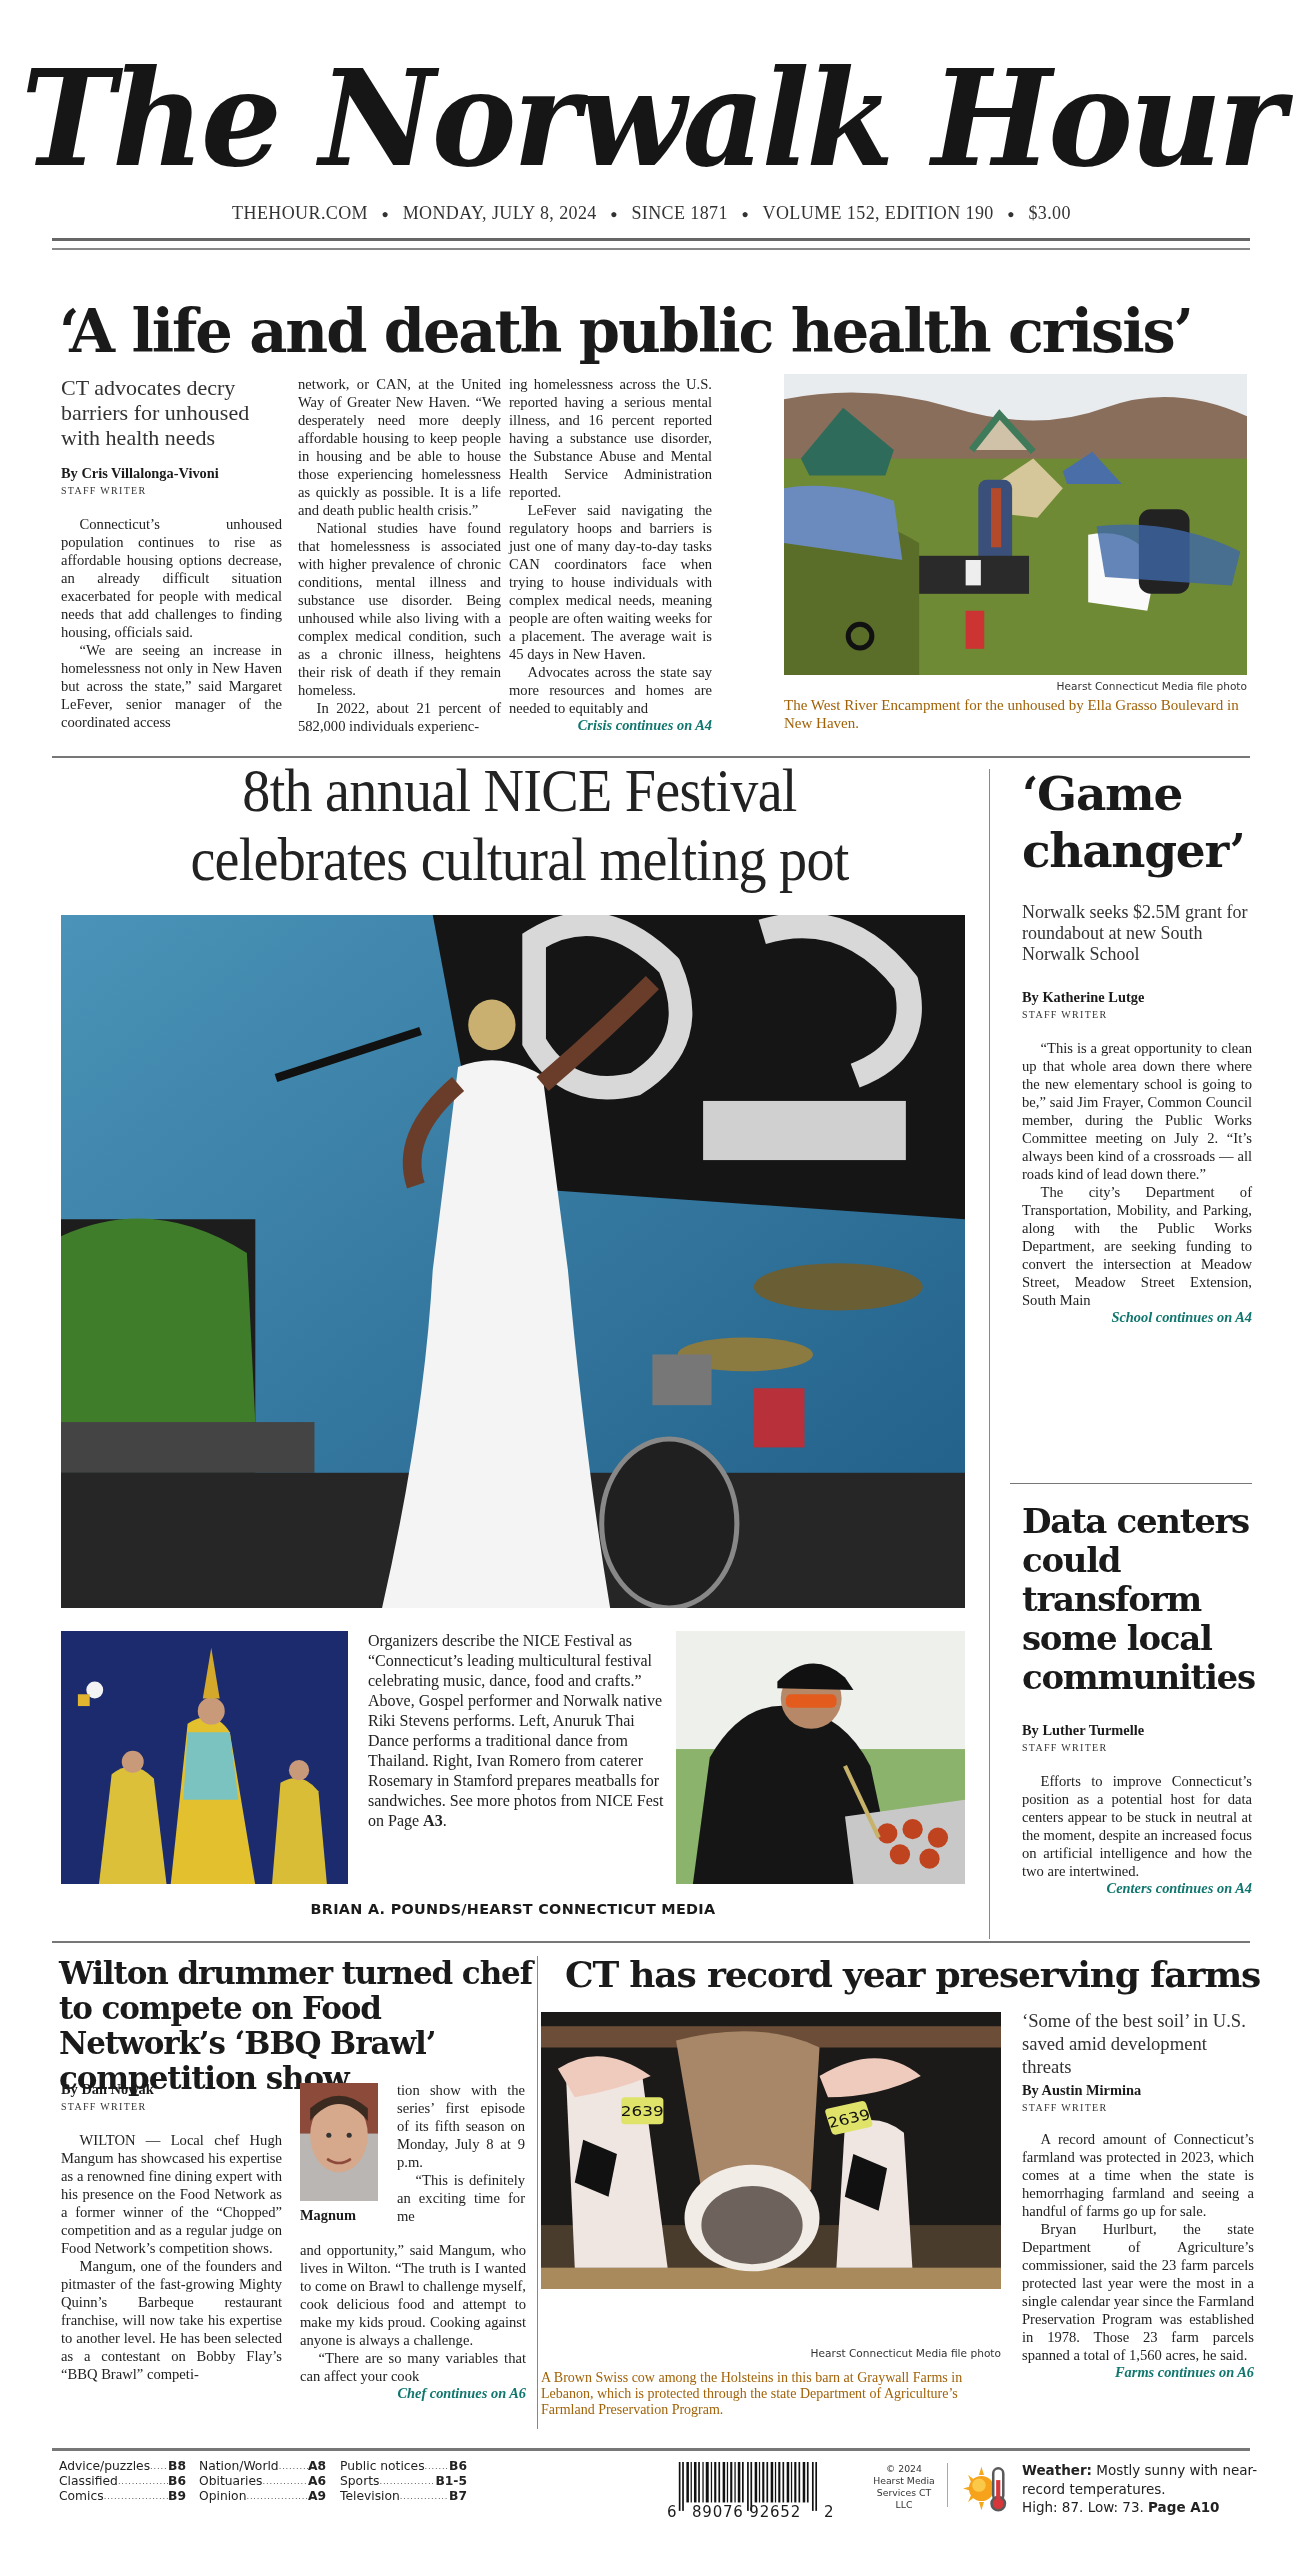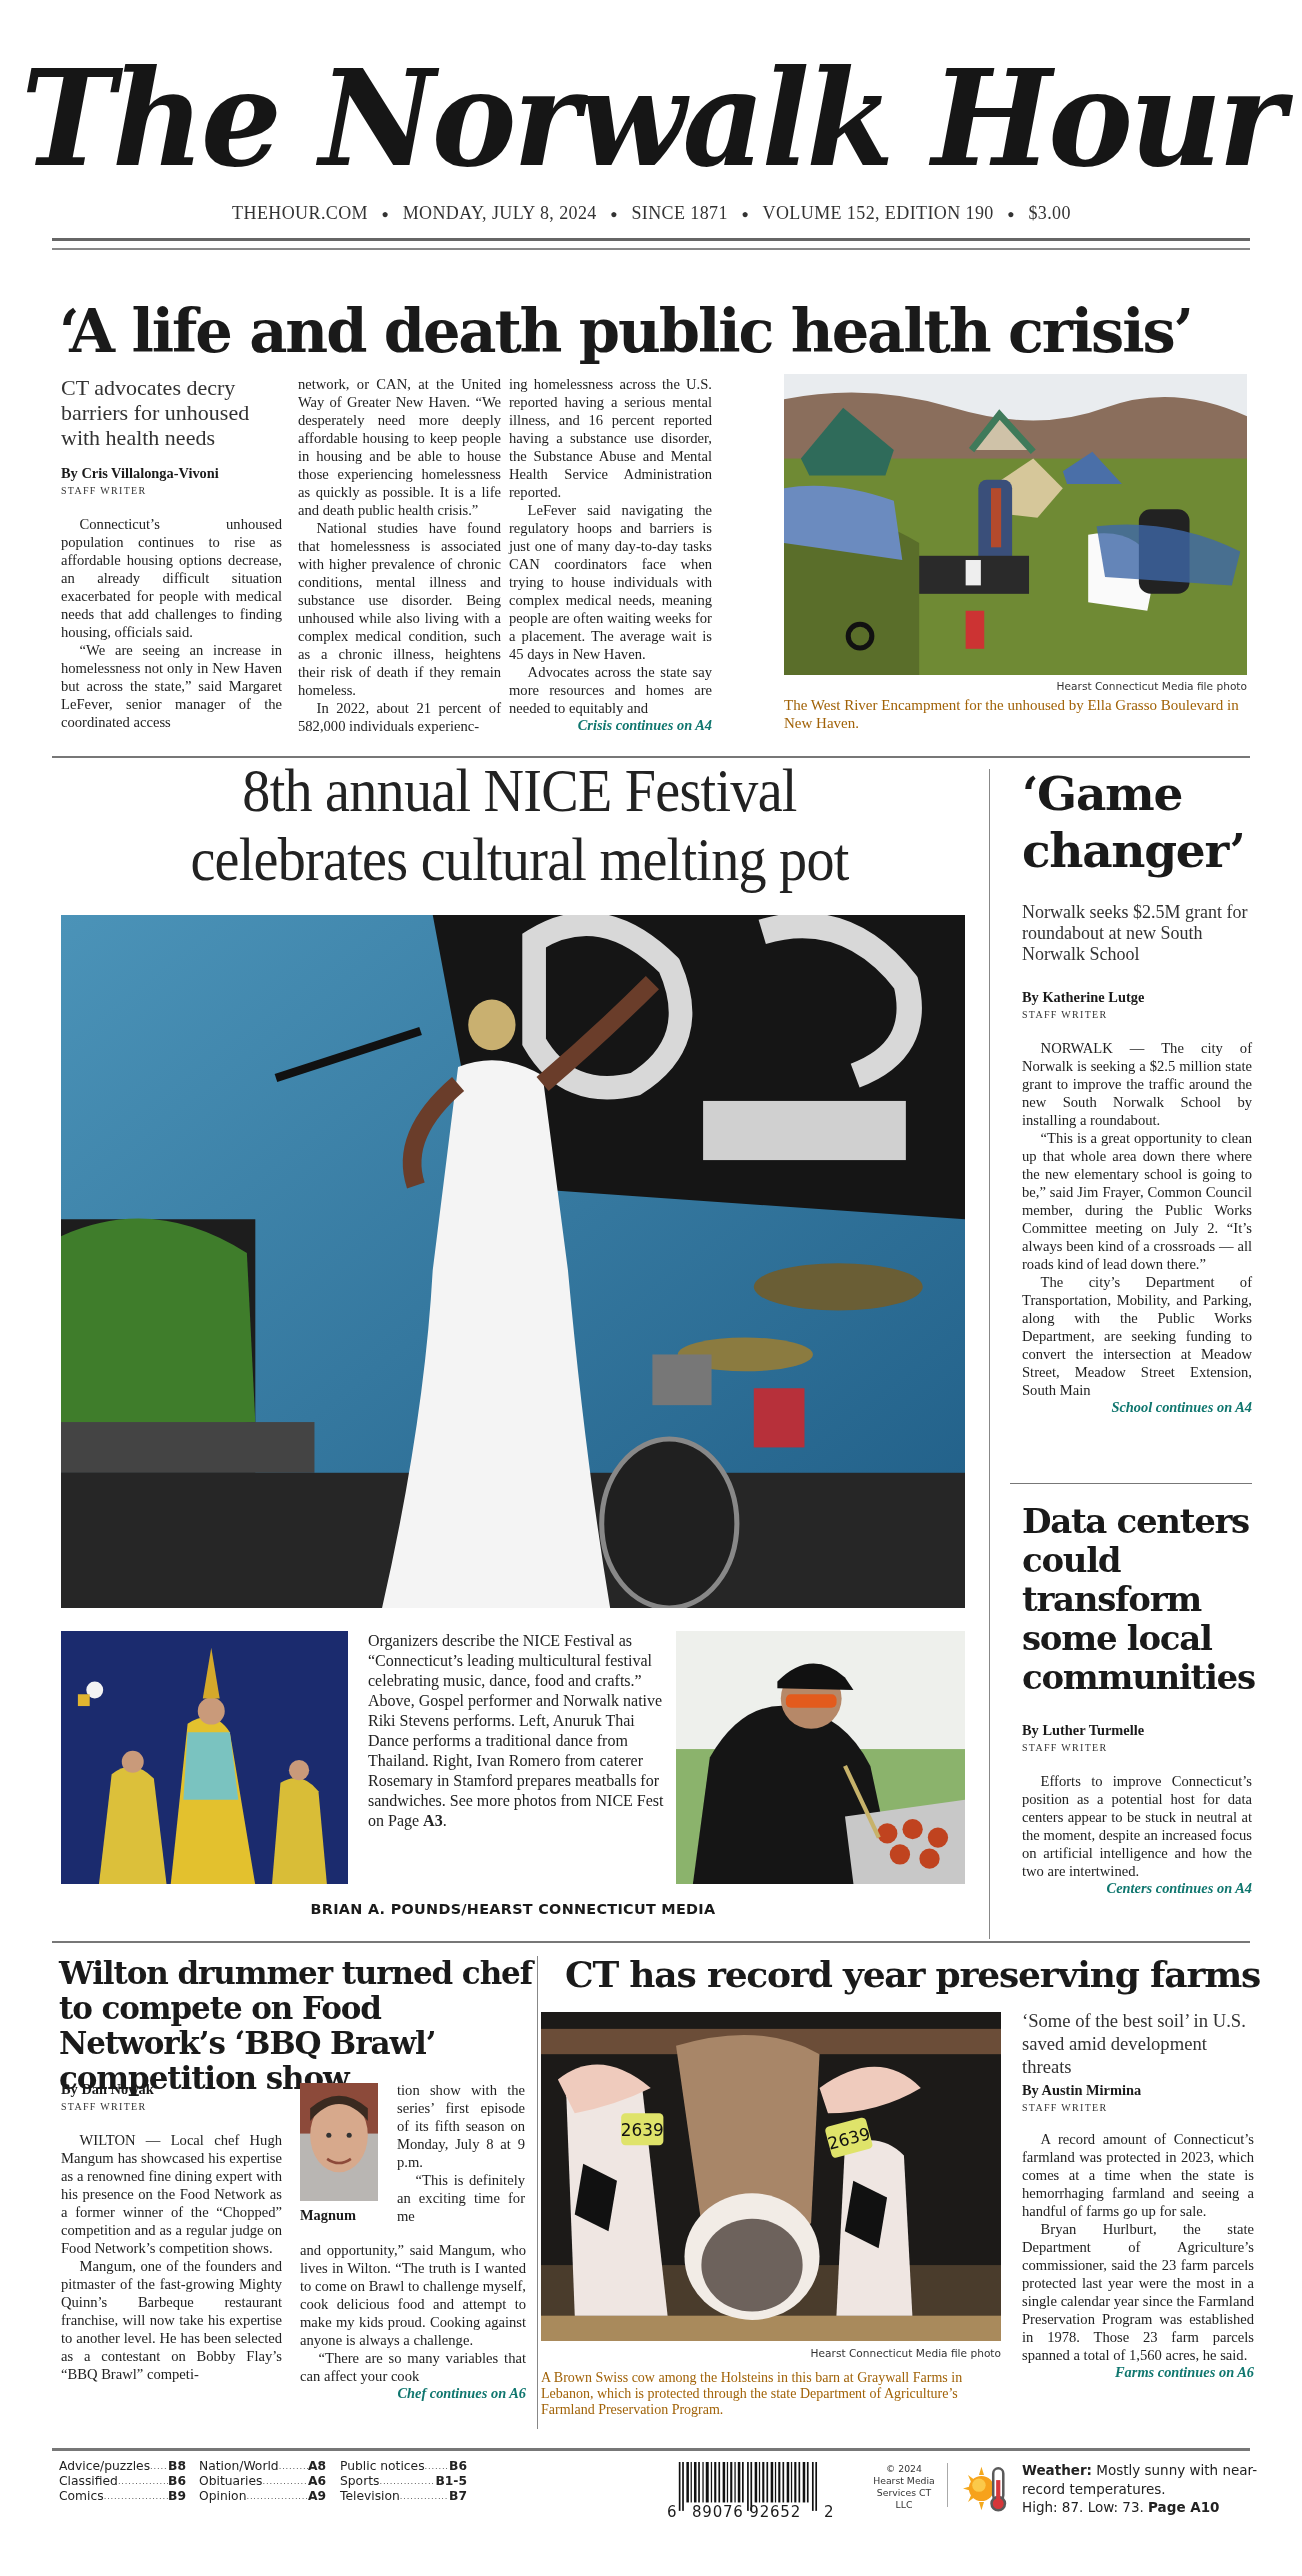--- a/index.html
+++ b/index.html
@@ -186,21 +186,20 @@
 <div class="abs photo-credit-bold" style="left:61px;top:1901px;width:904px;">BRIAN A. POUNDS/HEARST CONNECTICUT MEDIA</div>
 
 <div class="abs vrule" style="left:989px;top:769px;height:1170px;width:1.3px;"></div>
 
 <div class="abs" style="left:1022px;top:765px;width:230px;">
   <div class="side-head" style="font-size:47px;line-height:57px;">‘Game changer’</div>
   <div class="deck" style="font-size:18px;line-height:21px;margin-top:23px;">Norwalk seeks $2.5M grant for roundabout at new South Norwalk School</div>
   <div class="byline" style="margin-top:24px;">By Katherine Lutge</div>
   <div class="staff">STAFF WRITER</div>
   <div class="body" style="margin-top:18.6px;">
-    <p>NORWALK — The city of Norwalk is seeking a $2.5 million state grant to improve the traffic around the new South Norwalk School by installing a roundabout.</p>
     <p>“This is a great opportunity to clean up that whole area down there where the new elementary school is going to be,” said Jim Frayer, Common Council member, during the Public Works Committee meeting on July 2. “It’s always been kind of a crossroads — all roads kind of lead down there.”</p>
     <p>The city’s Department of Transportation, Mobility, and Parking, along with the Public Works Department, are seeking funding to convert the intersection at Meadow Street, Meadow Street Extension, South Main</p>
   </div>
   <div class="jump">School continues on A4</div>
 </div>
 
 <div class="abs hrule" style="left:1010px;top:1483px;width:242px;height:1.3px;"></div>
 
 <div class="abs" style="left:1022px;top:1502px;width:230px;">
   <div class="side-head" style="font-size:34px;line-height:39px;letter-spacing:-1.3px;">Data centers could transform some local communities</div>
@@ -243,21 +242,21 @@
   <div class="body">
     <div>and opportunity,” said Mangum, who lives in Wilton. “The truth is I wanted to come on Brawl to challenge myself, cook delicious food and attempt to make my kids proud. Cooking against anyone is always a challenge.</div>
     <p>“There are so many variables that can affect your cook</p>
   </div>
   <div class="jump">Chef continues on A6</div>
 </div>
 
 <div class="abs vrule" style="left:537px;top:1956px;height:473px;width:1.3px;"></div>
 
 <div class="abs side-head" style="left:541px;top:1952px;width:718px;font-size:36px;line-height:44px;letter-spacing:-1.2px;margin-left:24px;">CT has record year preserving farms</div>
-<div class="abs photo" style="left:541px;top:2012px;width:460px;height:329px;">
+<div class="abs photo" style="left:541px;top:2012px;width:460px;height:277px;">
   <svg viewBox="0 0 545 390" preserveAspectRatio="none">
     <rect width="545" height="390" fill="#1c1a18"></rect>
     <rect y="20" width="545" height="30" fill="#6b4d38"></rect>
     <rect y="300" width="545" height="90" fill="#4a3c2c"></rect>
     <rect y="360" width="545" height="30" fill="#a98a5c"></rect>
     <path d="M30 100 Q60 60 120 90 L150 360 L40 360 Z" fill="#efe6e2"></path>
     <path d="M50 180 L90 200 L80 260 L40 240 Z" fill="#111"></path>
     <path d="M360 160 Q400 140 430 170 L440 360 L350 360 Z" fill="#efe6e2"></path>
     <path d="M370 200 L410 220 L400 280 L360 260 Z" fill="#111"></path>
     <path d="M20 80 Q70 40 130 90 Q90 110 40 120 Z" fill="#efcbbd"></path>

